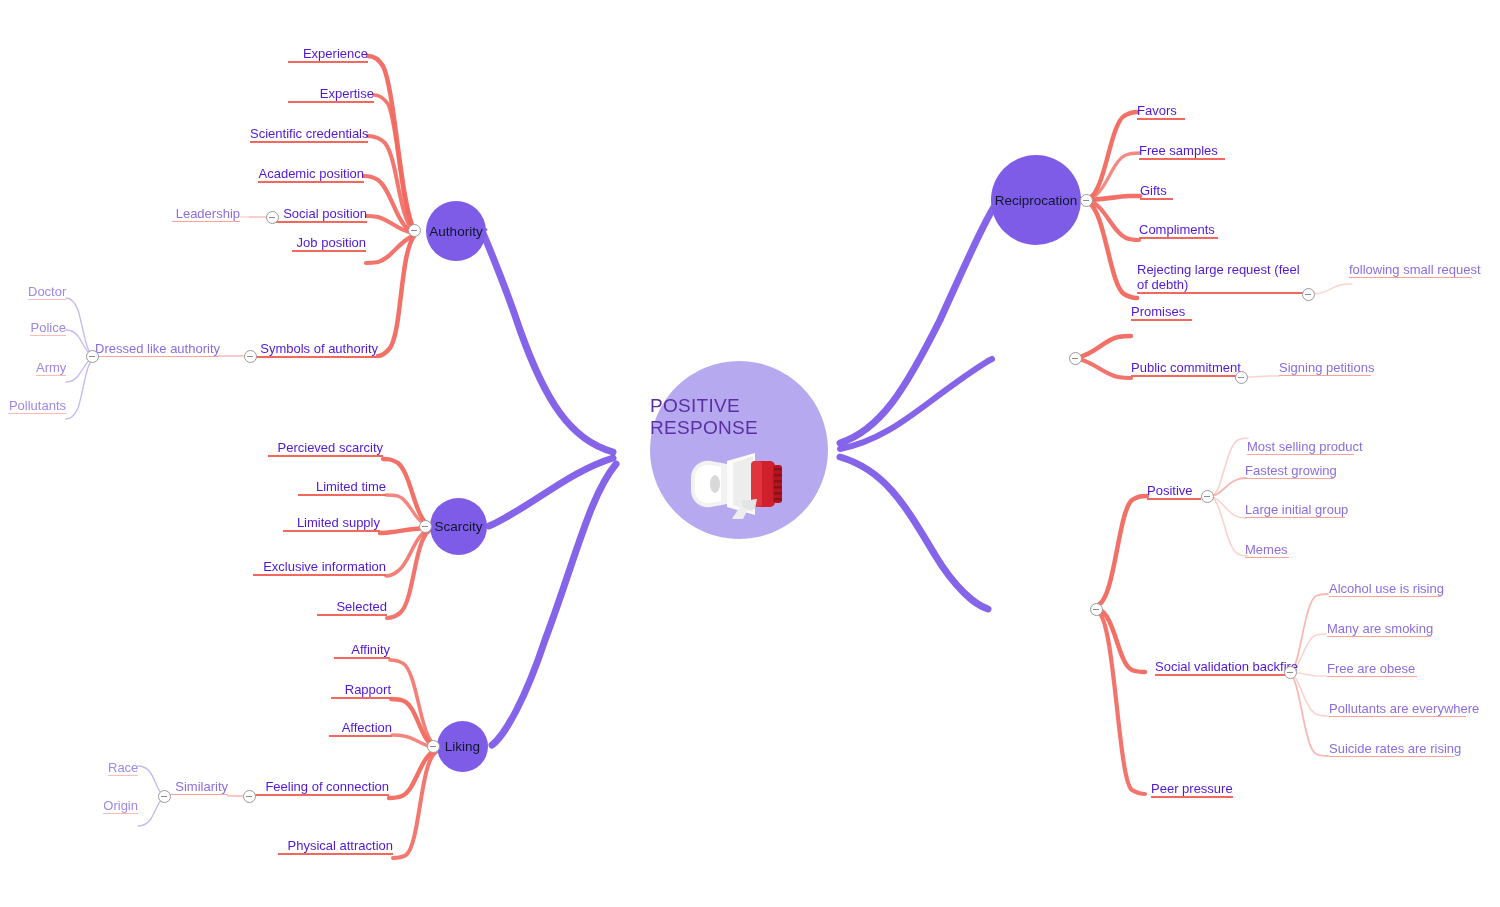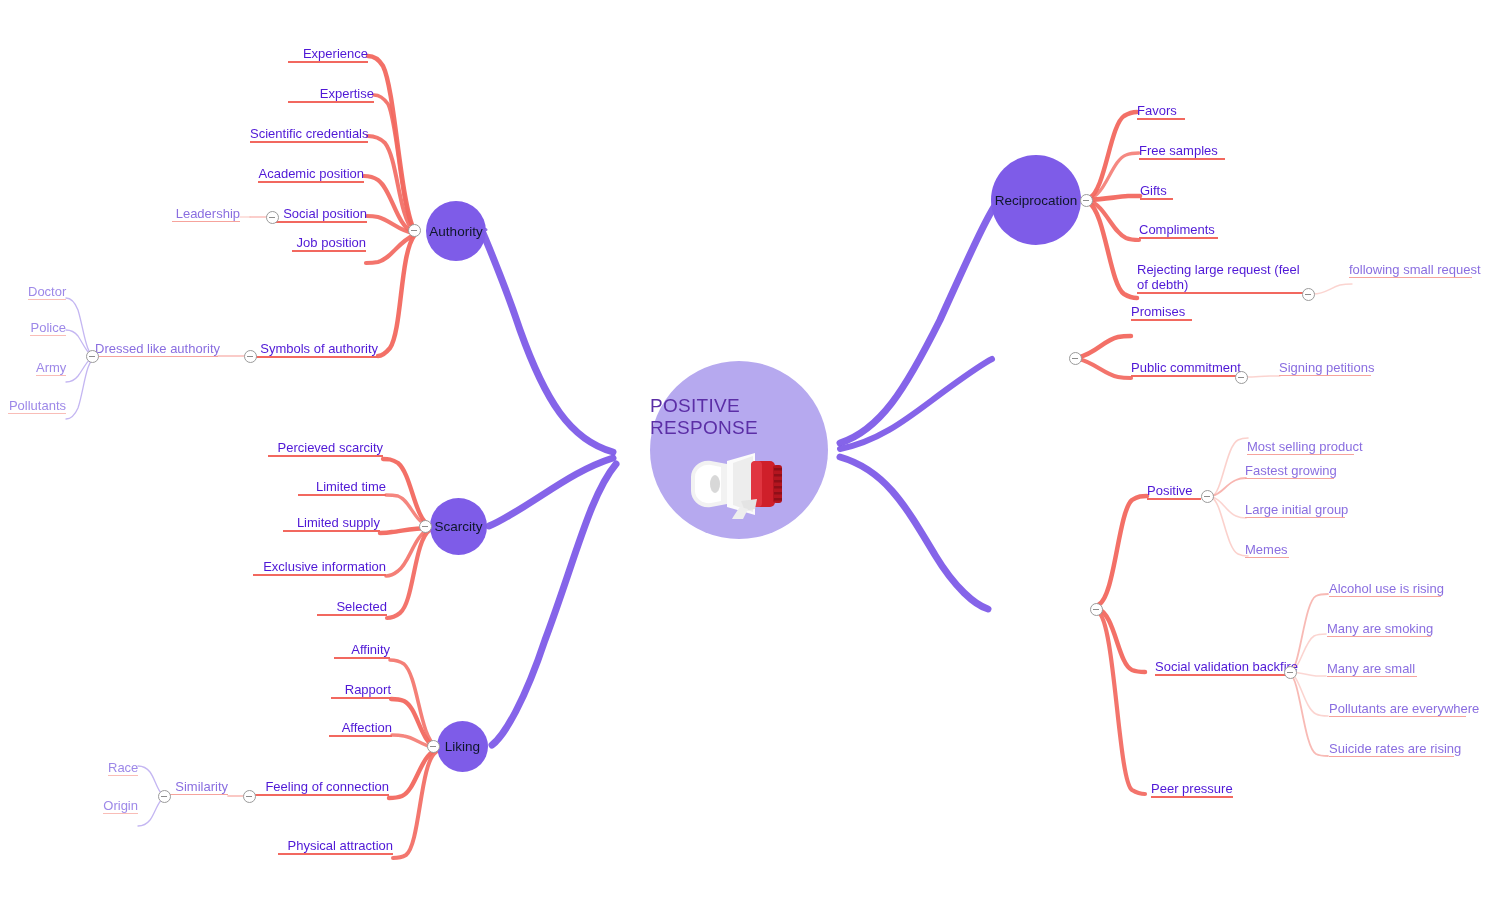--- a/index.html
+++ b/index.html
@@ -276,19 +276,19 @@
   <div class="toggle" style="left:1201px;top:490px;"></div>
   <div class="lbl lv2 r" style="left:1247px;top:423px;width:107px;margin-top:16px;">Most selling product</div>
   <div class="lbl lv2 r" style="left:1245px;top:463px;width:89px;">Fastest growing</div>
   <div class="lbl lv2 r" style="left:1245px;top:502px;width:100px;">Large initial group</div>
   <div class="lbl lv2 r" style="left:1245px;top:542px;width:44px;">Memes</div>
 
   <div class="lbl lv1 r" style="left:1155px;top:659px;width:135px;">Social validation backfire</div>
   <div class="toggle" style="left:1284px;top:666px;"></div>
   <div class="lbl lv2 r" style="left:1329px;top:581px;width:112px;">Alcohol use is rising</div>
   <div class="lbl lv2 r" style="left:1327px;top:621px;width:104px;">Many are smoking</div>
-  <div class="lbl lv2 r" style="left:1327px;top:661px;width:90px;">Many are small</div>
+  <div class="lbl lv2 r" style="left:1327px;top:661px;width:90px;">Free are obese</div>
   <div class="lbl lv2 r" style="left:1329px;top:701px;width:137px;">Pollutants are everywhere</div>
   <div class="lbl lv2 r" style="left:1329px;top:741px;width:125px;">Suicide rates are  rising</div>
 
   <div class="lbl lv1 r" style="left:1151px;top:781px;width:82px;">Peer pressure</div>
 
 </div>
 
 </body></html>

